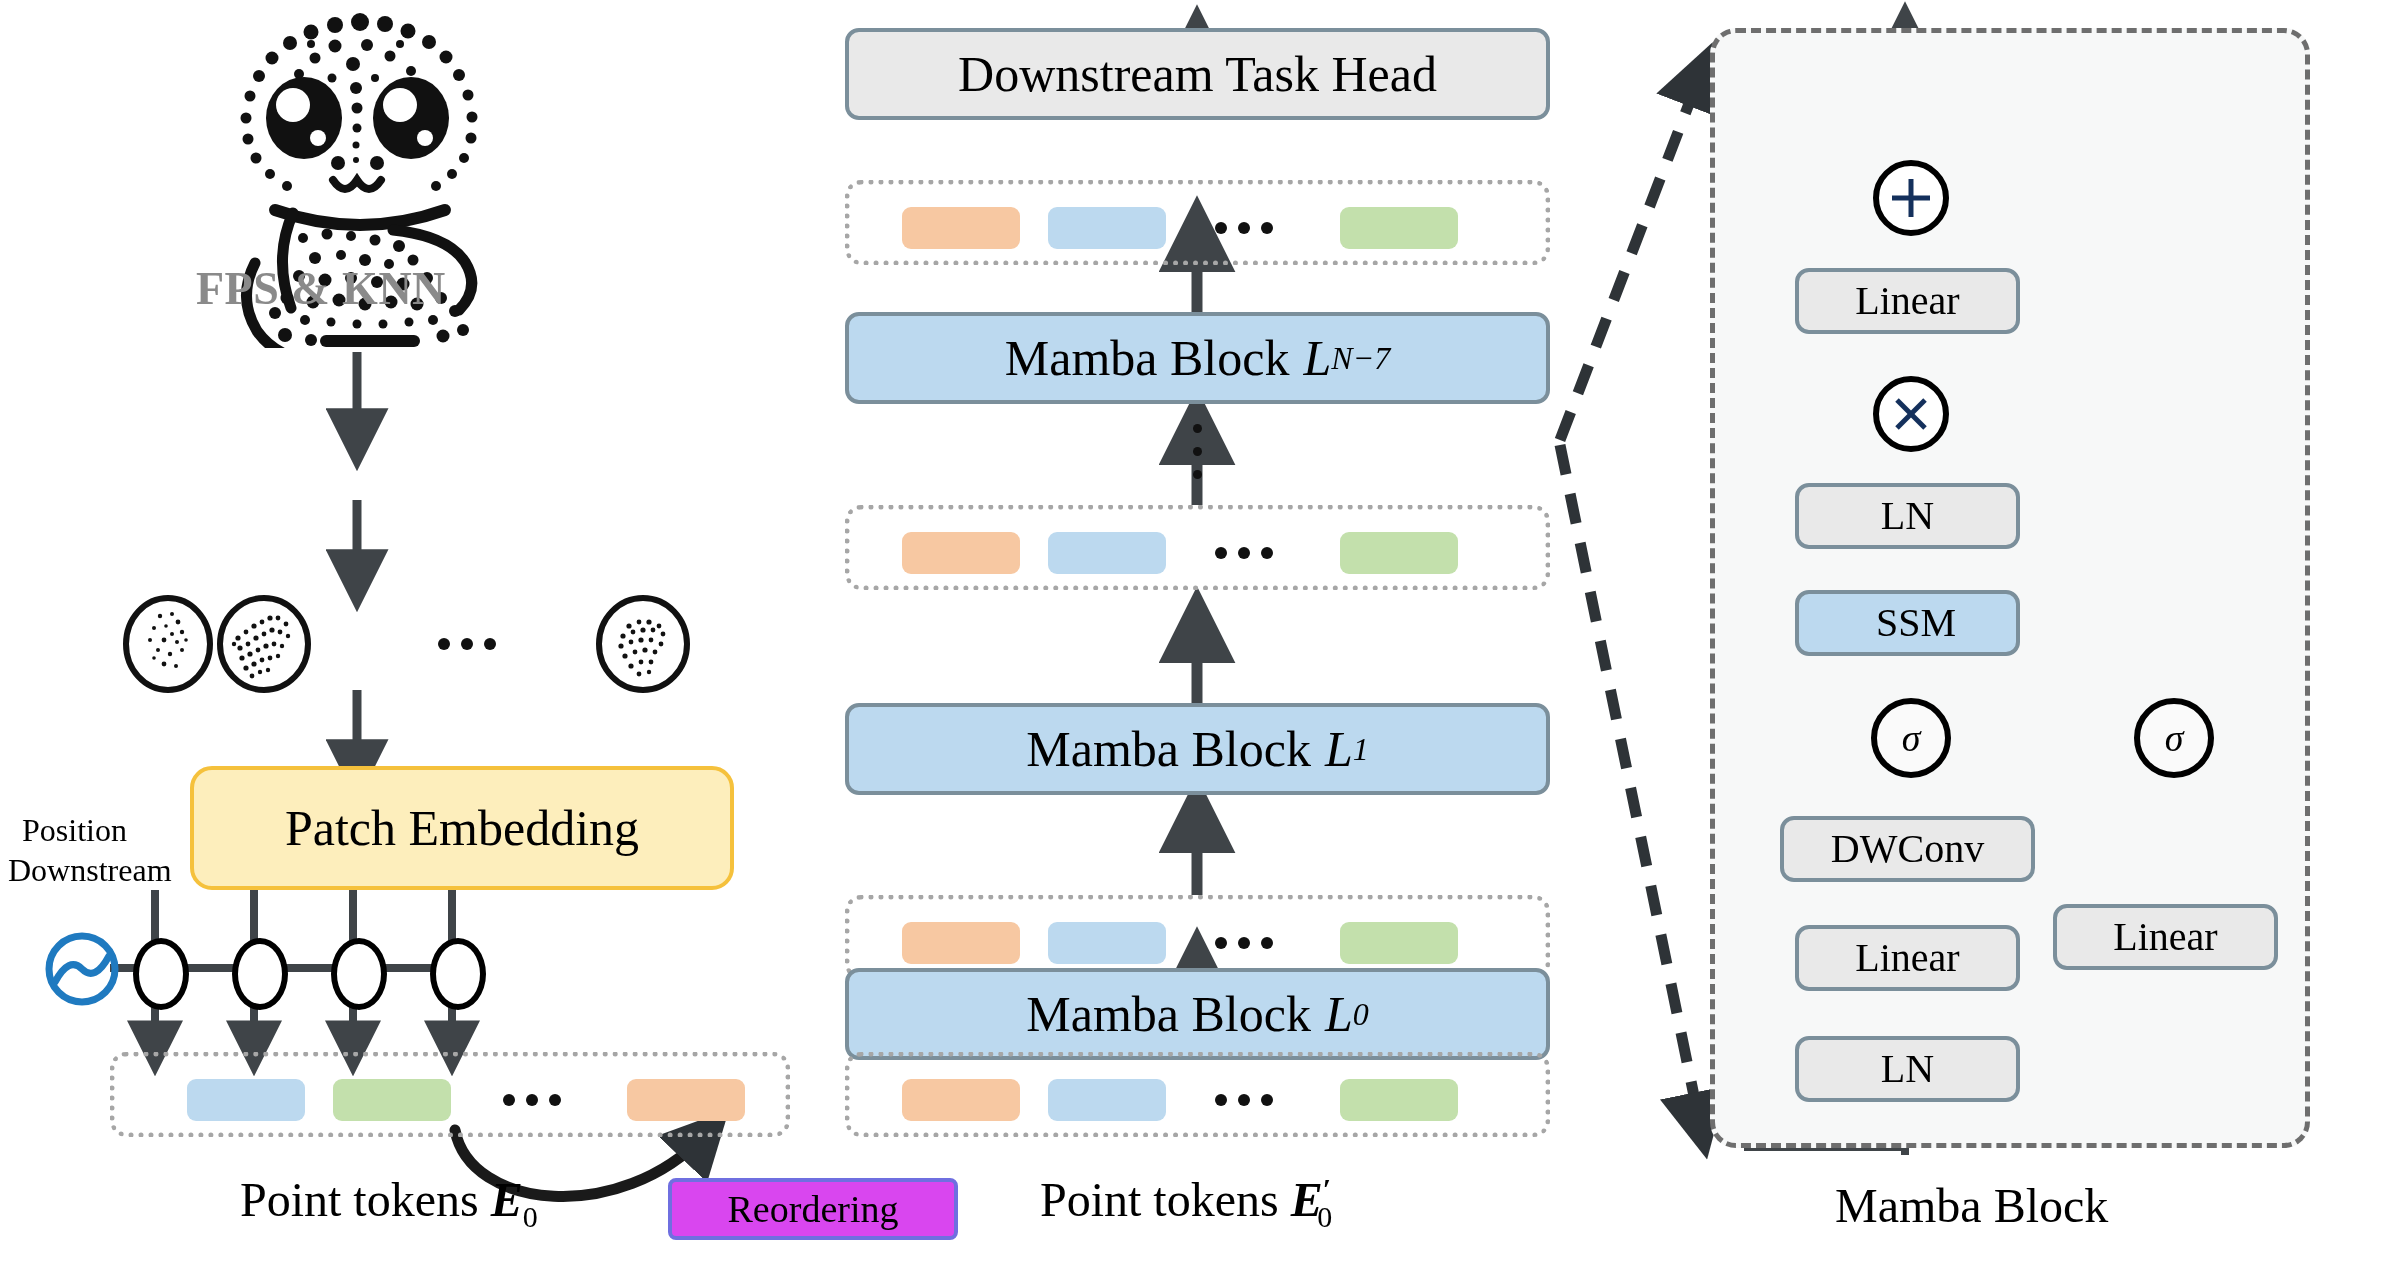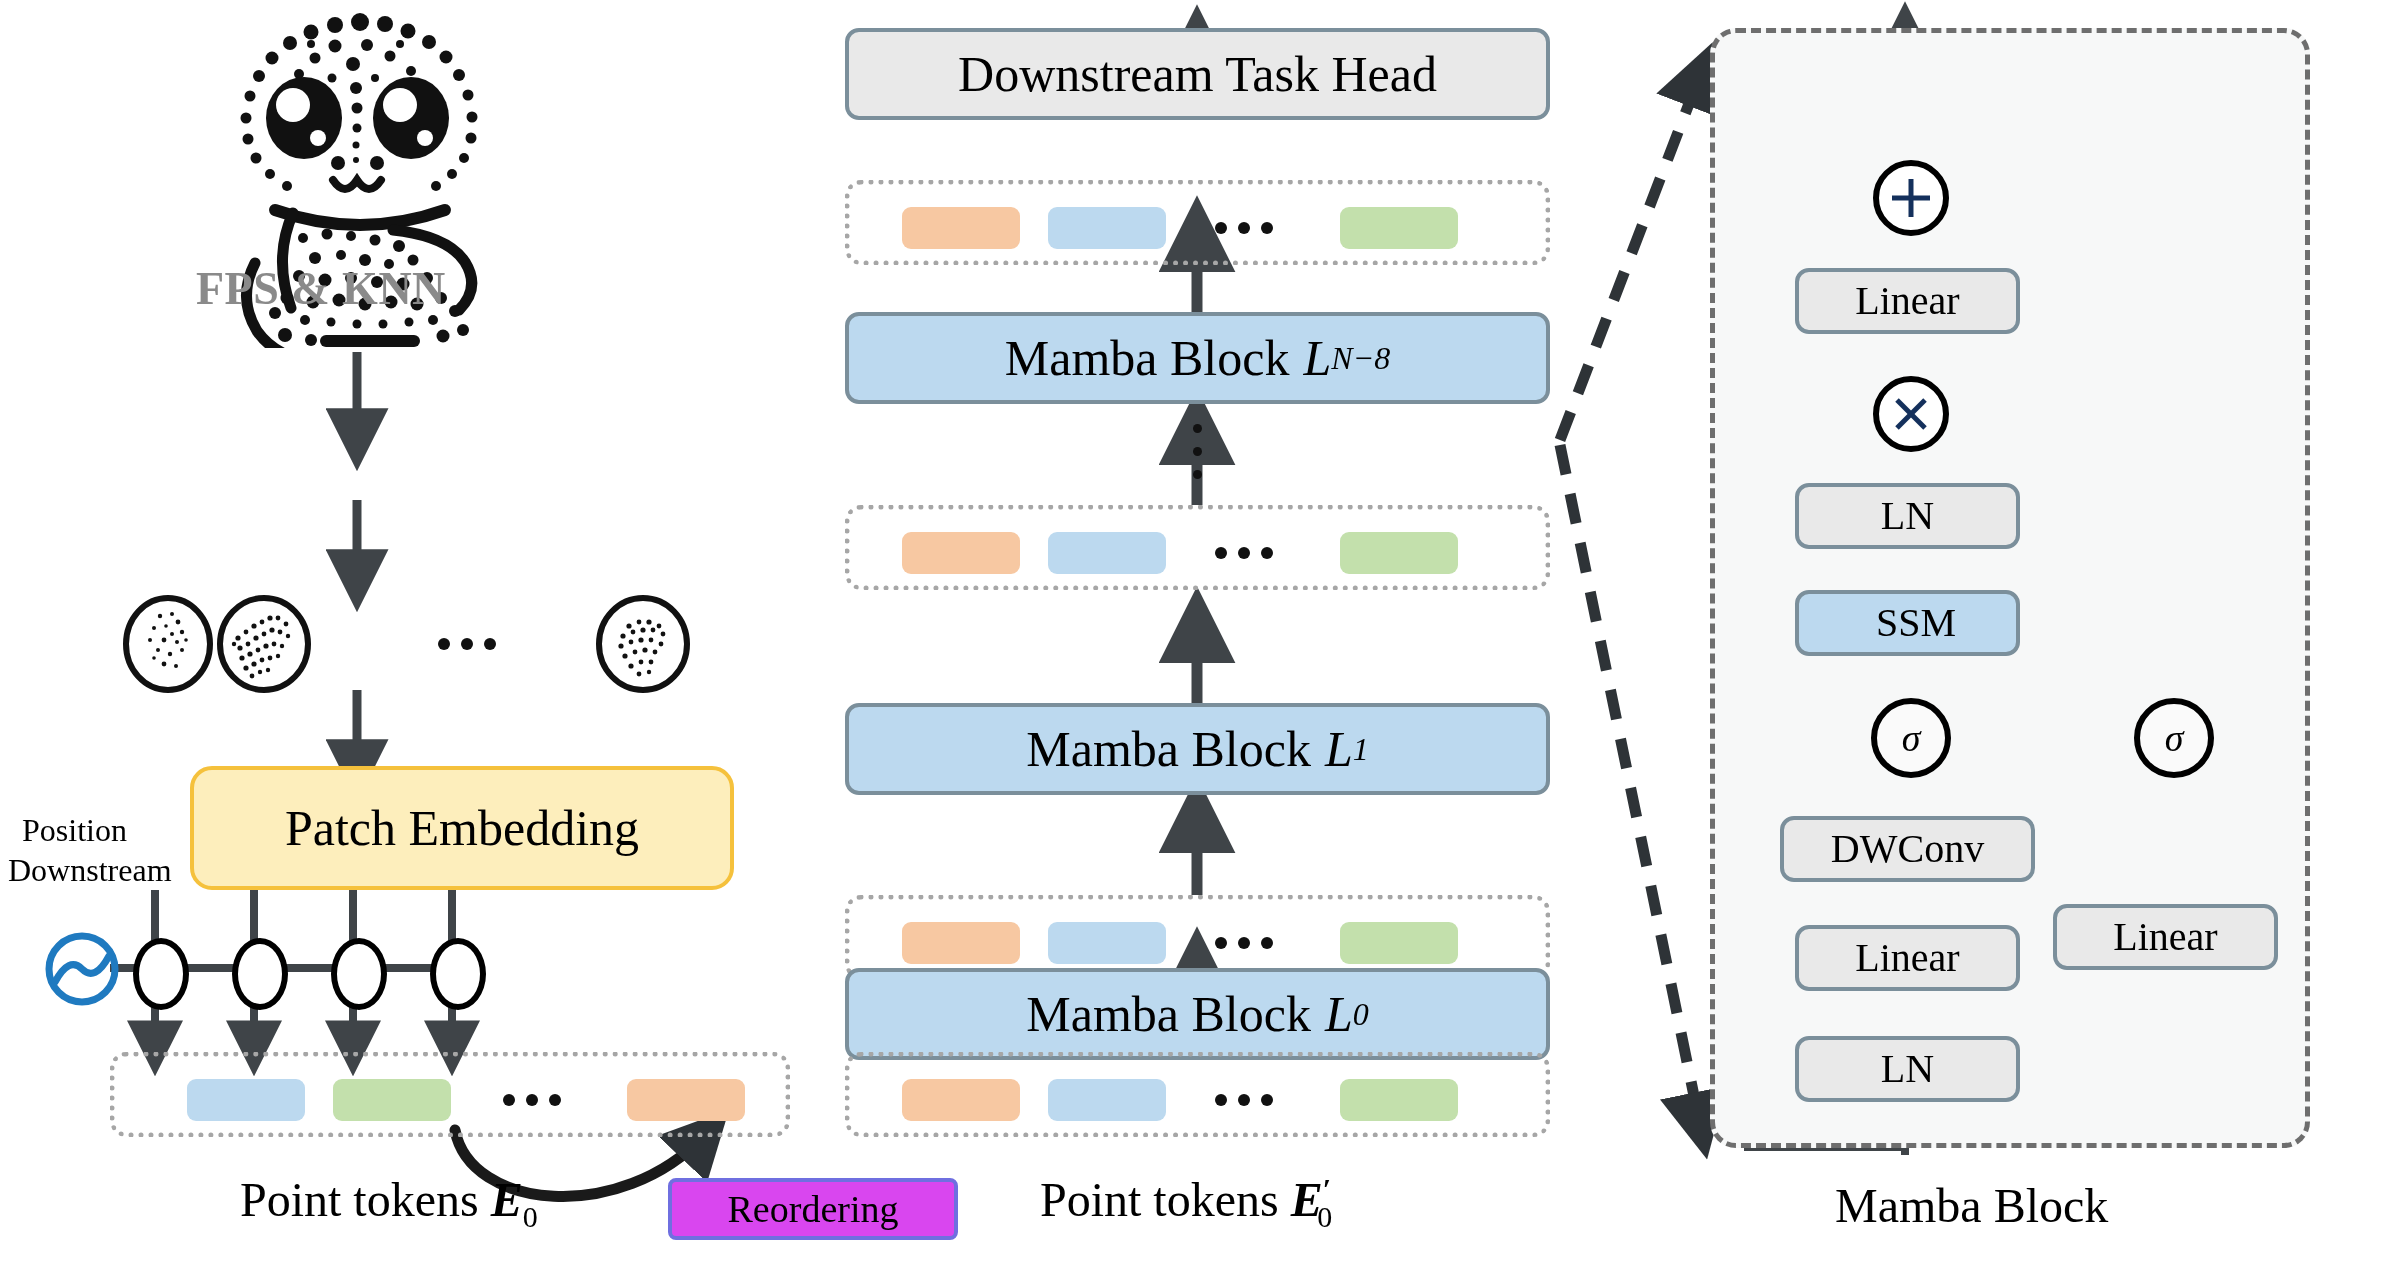--- a/index.html
+++ b/index.html
@@ -346,21 +346,21 @@
   <div class="dots3" style="left:365px;top:37px;">
       <i></i>
       <i></i>
       <i></i>
     </div>
 </div>
 
 <div class="box blue" style="left:845px;top:312px;width:705px;height:92px;font-size:50px;">
   <span>Mamba Block</span>
   <span style="margin-left:14px;font-style:italic;">L</span>
-    <sub style="font-size:32px;font-style:italic;">N−8</sub>
+    <sub style="font-size:32px;font-style:italic;">N−7</sub>
 </div>
 
 <div class="vdots" style="left:1193px;top:424px;">
   <i></i>
     <i></i>
     <i></i>
 </div>
 
 <div class="strip" style="left:845px;top:505px;width:705px;height:85px;">
   <div class="chip c-orange" style="left:52px;top:22px;width:118px;height:42px;"></div>

